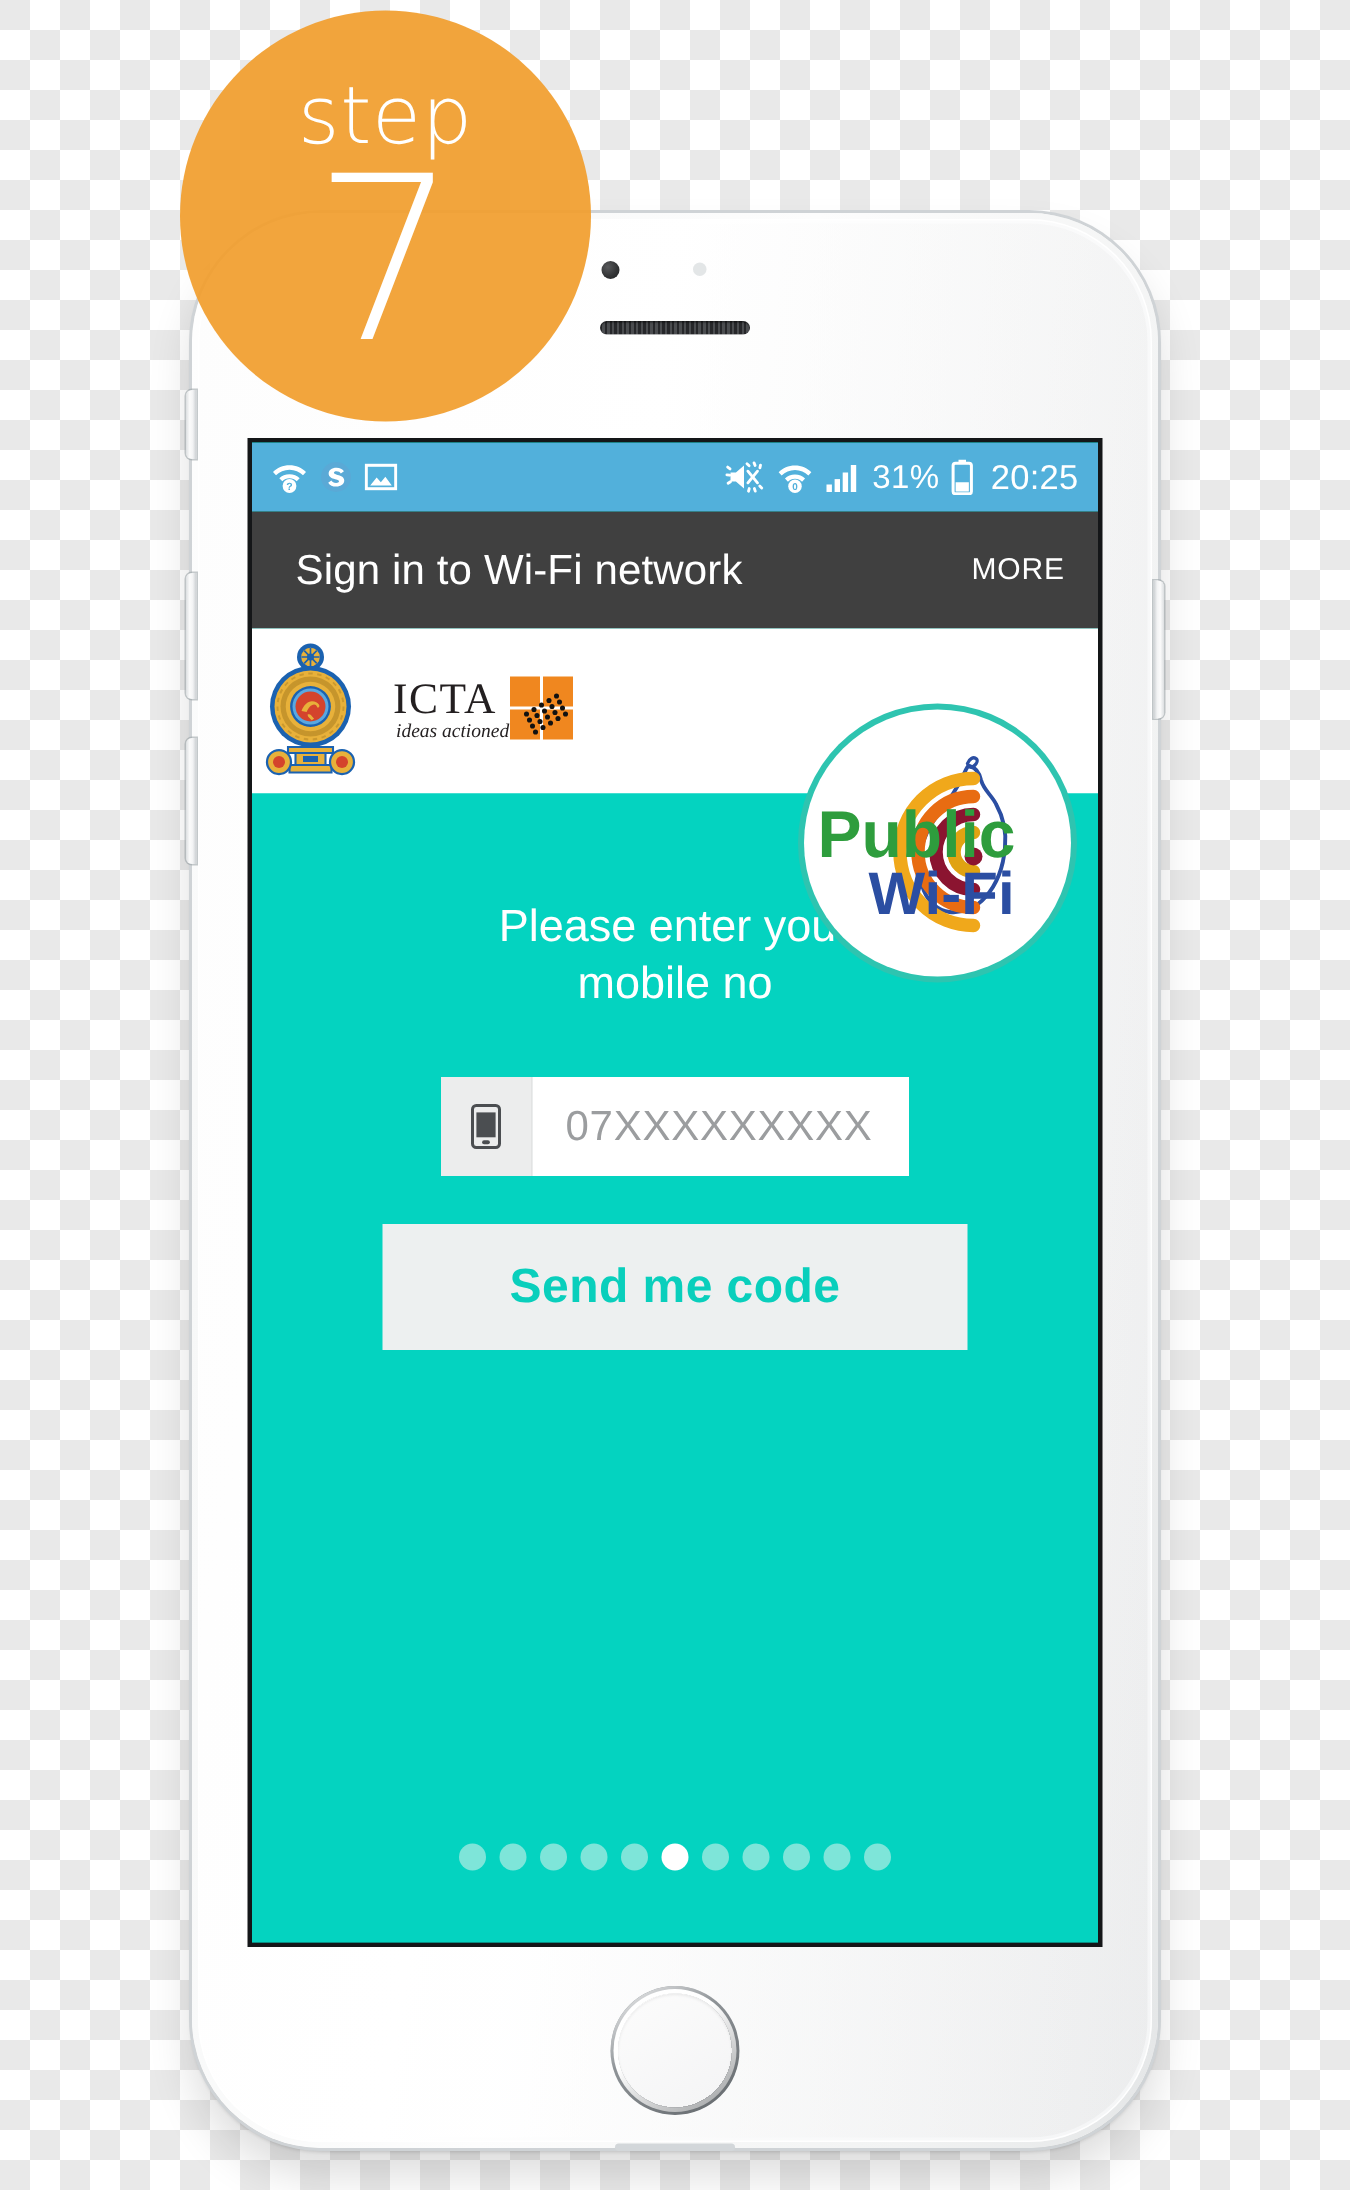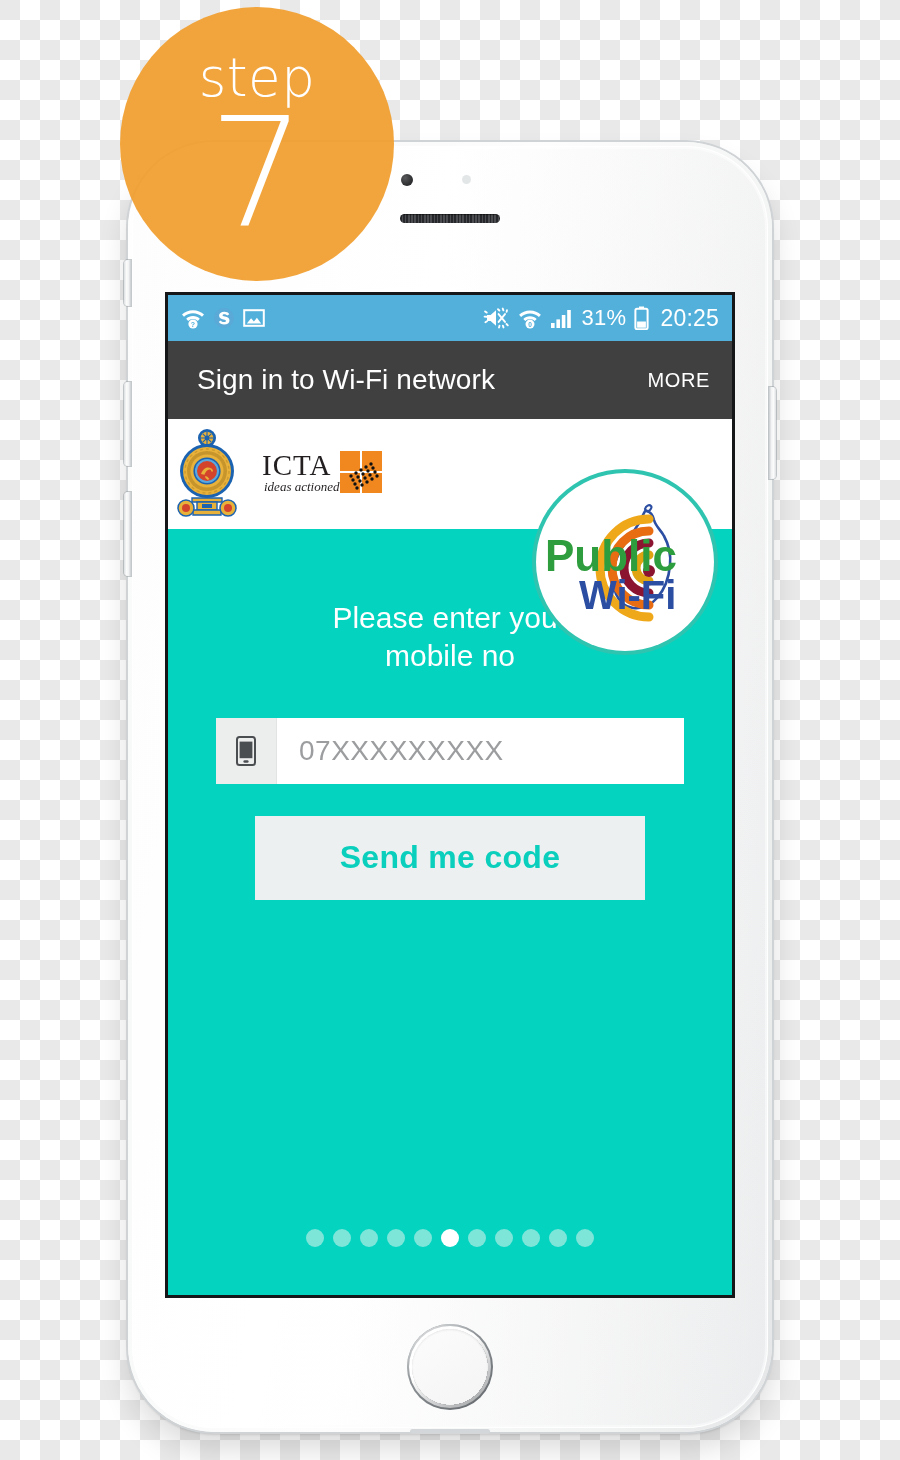--- a/index.html
+++ b/index.html
@@ -237,21 +237,21 @@
     text-align: center;
     color: #ffffff;
     font-size: 30px;
     line-height: 1.28;
     padding-top: 70px;
     font-weight: 400;
   }
 
   .field-wrap {
     margin: 42px auto 0;
-    width: 468px;
+    width: 312px;
     height: 66px;
     display: flex;
     background: #ffffff;
   }
   .field-prefix {
     width: 60px;
     background: #eceded;
     display: flex;
     align-items: center;
     justify-content: center;

